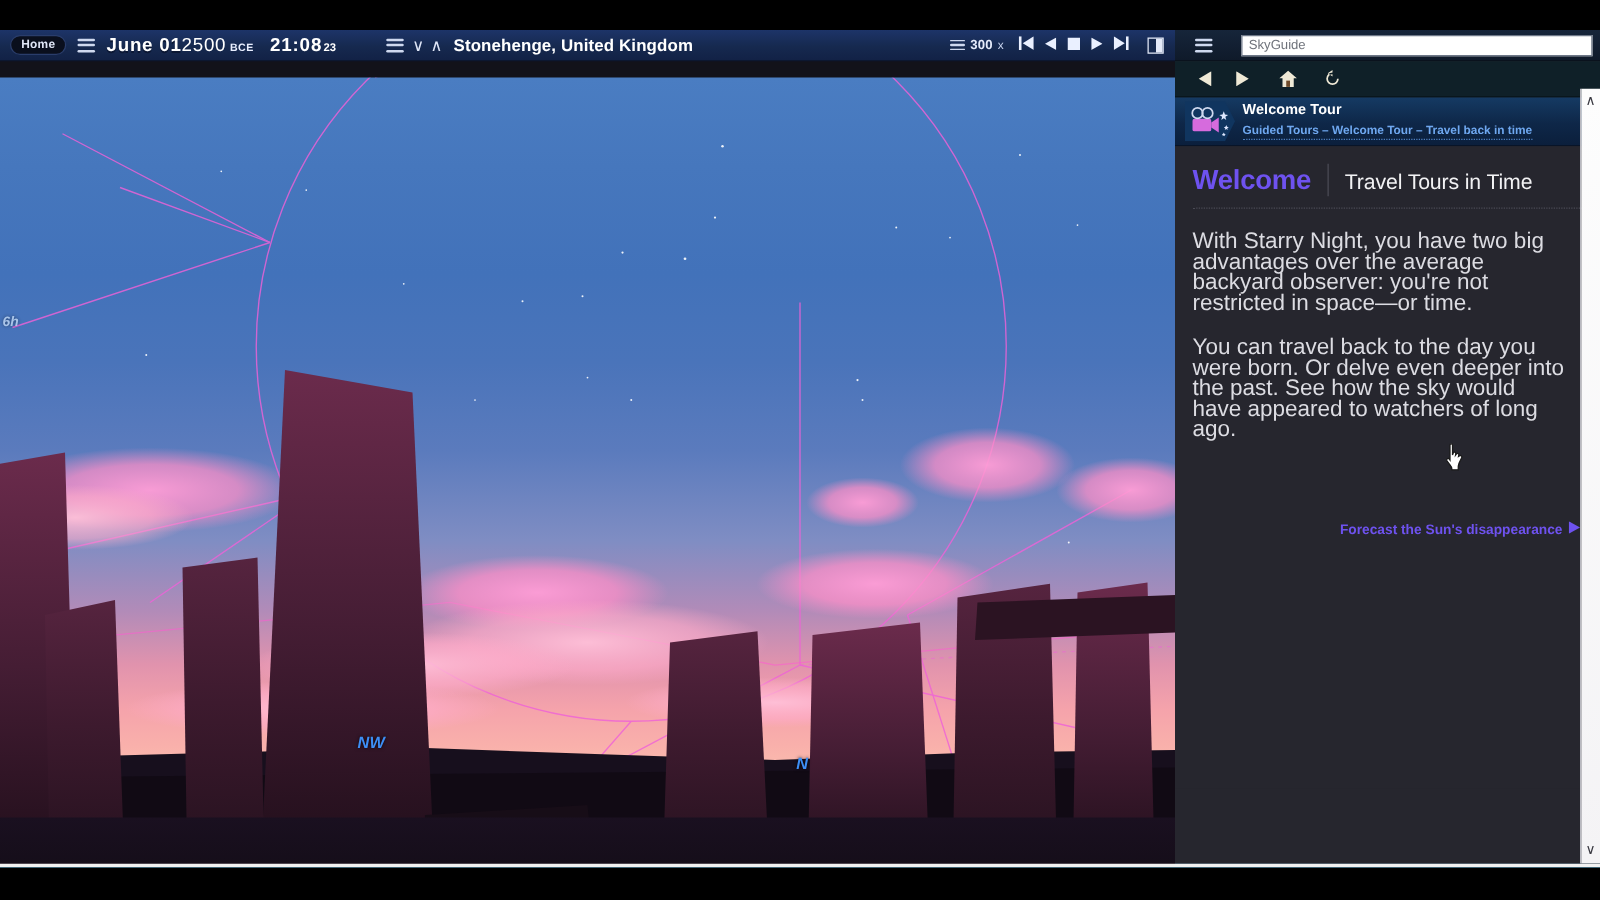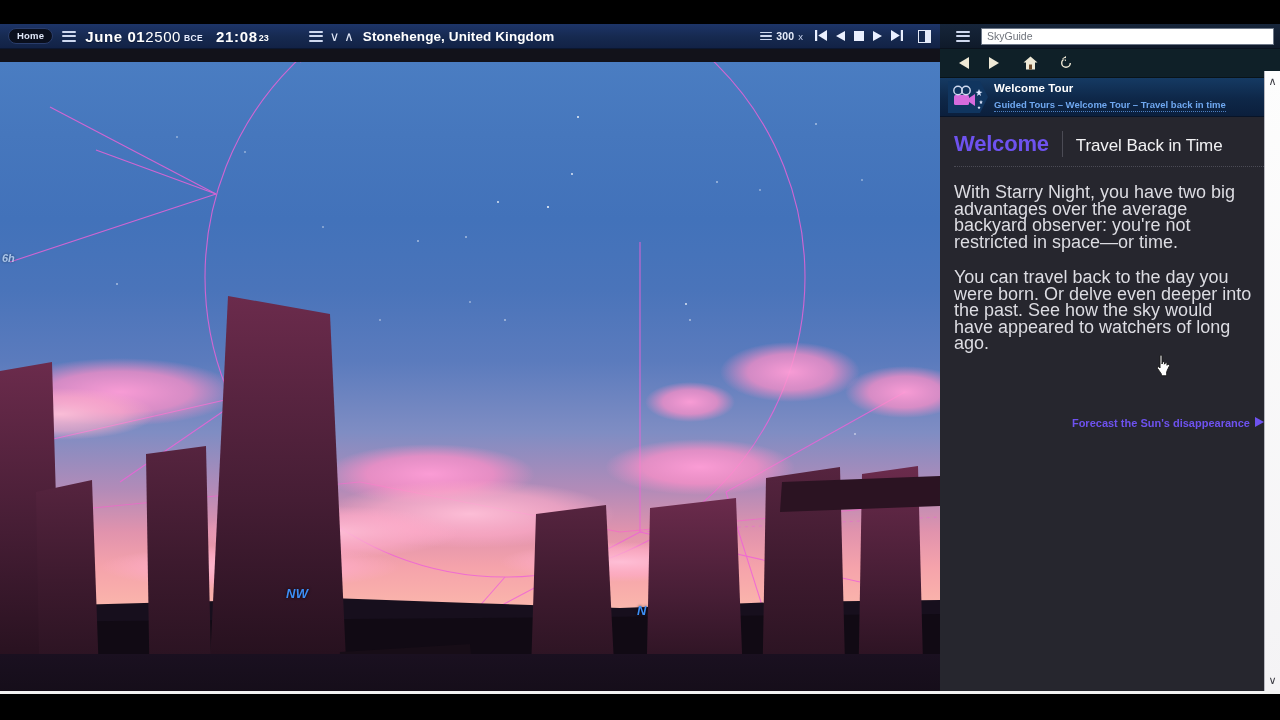--- a/index.html
+++ b/index.html
@@ -104,21 +104,21 @@
     color:#ffffff; border-radius:1px;
   }
   #zoomwidget .zbtn { font-size:14px; font-weight:bold; line-height:1; cursor:pointer; color:#eaf0ff; }
   #zoomwidget .fov  { font-size:12.5px; font-weight:bold; font-style:italic; letter-spacing:.4px; margin-left:3px;}
 
   
   #panel { position:absolute; left:940px; top:0; width:340px; height:667px; background:#26262e; overflow:hidden; }
 
   #panel-top {
     height:25px; background:linear-gradient(180deg,#16253a 0%,#0f1a2a 100%);
-    display:flex; align-items:center; padding:0 6px 0 7px; gap:11px;
+    display:flex; align-items:center; padding:0 6px 0 7px; gap:23px;
     border-bottom:1px solid #0a121d;
   }
   #searchbox {
     flex:1; height:17px; background:#ffffff; border:1px solid #6d7787;
     font-size:10.5px; color:#6f737b; display:flex; align-items:center; padding:0 5px;
     font-family:"Liberation Sans", sans-serif;
   }
 
   #panel-nav {
     height:29px; background:#0f2028; display:flex; align-items:center; gap:0; padding-left:9px;
@@ -425,21 +425,21 @@
         <div class="tour-texts">
           <div class="tour-title">Welcome Tour</div>
           <div class="tour-crumb">Guided Tours – Welcome Tour – Travel back in time</div>
         </div>
       </div>
 
       <div id="tour-body">
         <div class="headline">
           <span class="hl-welcome">Welcome</span>
           <span class="hl-sep"></span>
-          <span class="hl-sub">Travel Back in Time</span>
+          <span class="hl-sub">Travel Tours in Time</span>
         </div>
 
         <p class="para">With Starry Night, you have two big advantages over the average backyard observer: you're not restricted in space—or time.</p>
         <p class="para p2">You can travel back to the day you were born. Or delve even deeper into the past. See how the sky would have appeared to watchers of long ago.</p>
 
         <div class="tour-link">
           <span>Forecast the Sun's disappearance</span>
           <span>
             <svg width="9" height="10" viewBox="0 0 9 10">
                 <polygon points="0,0 0,10 9,5" fill="#6e52ef"></polygon>

